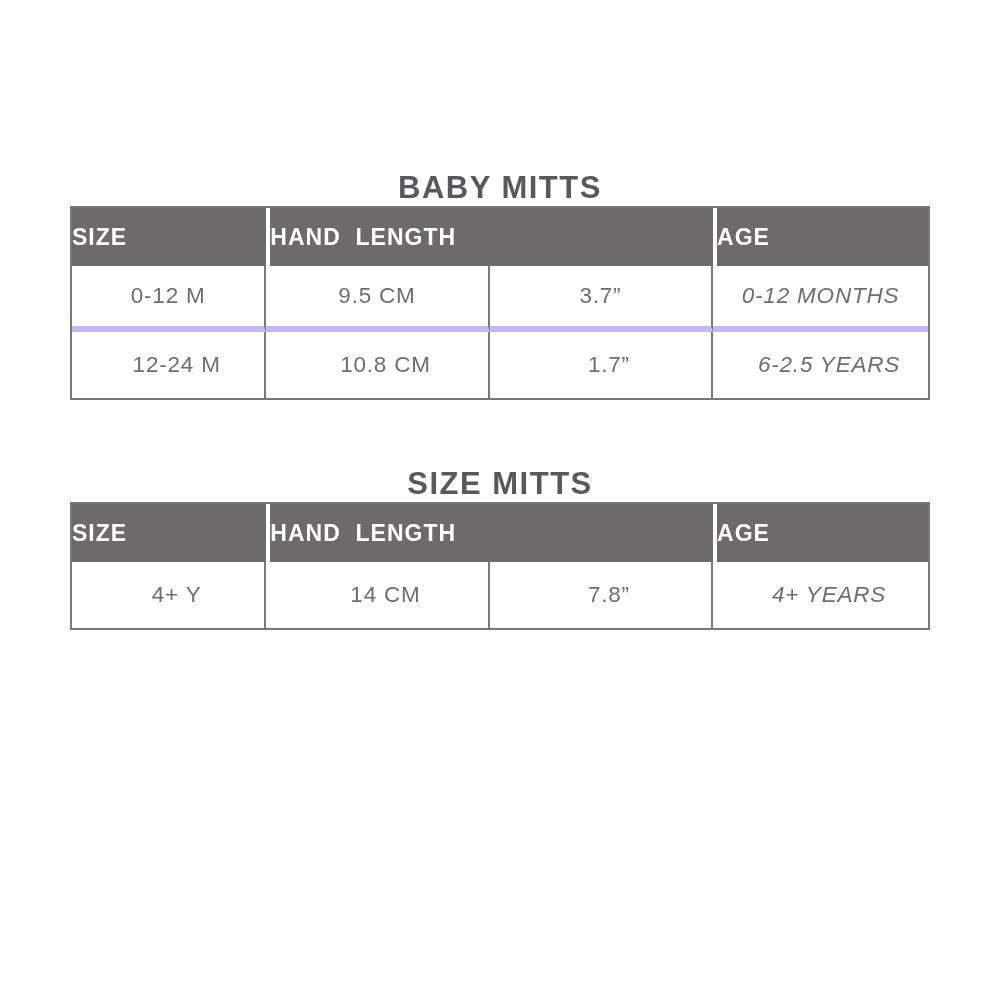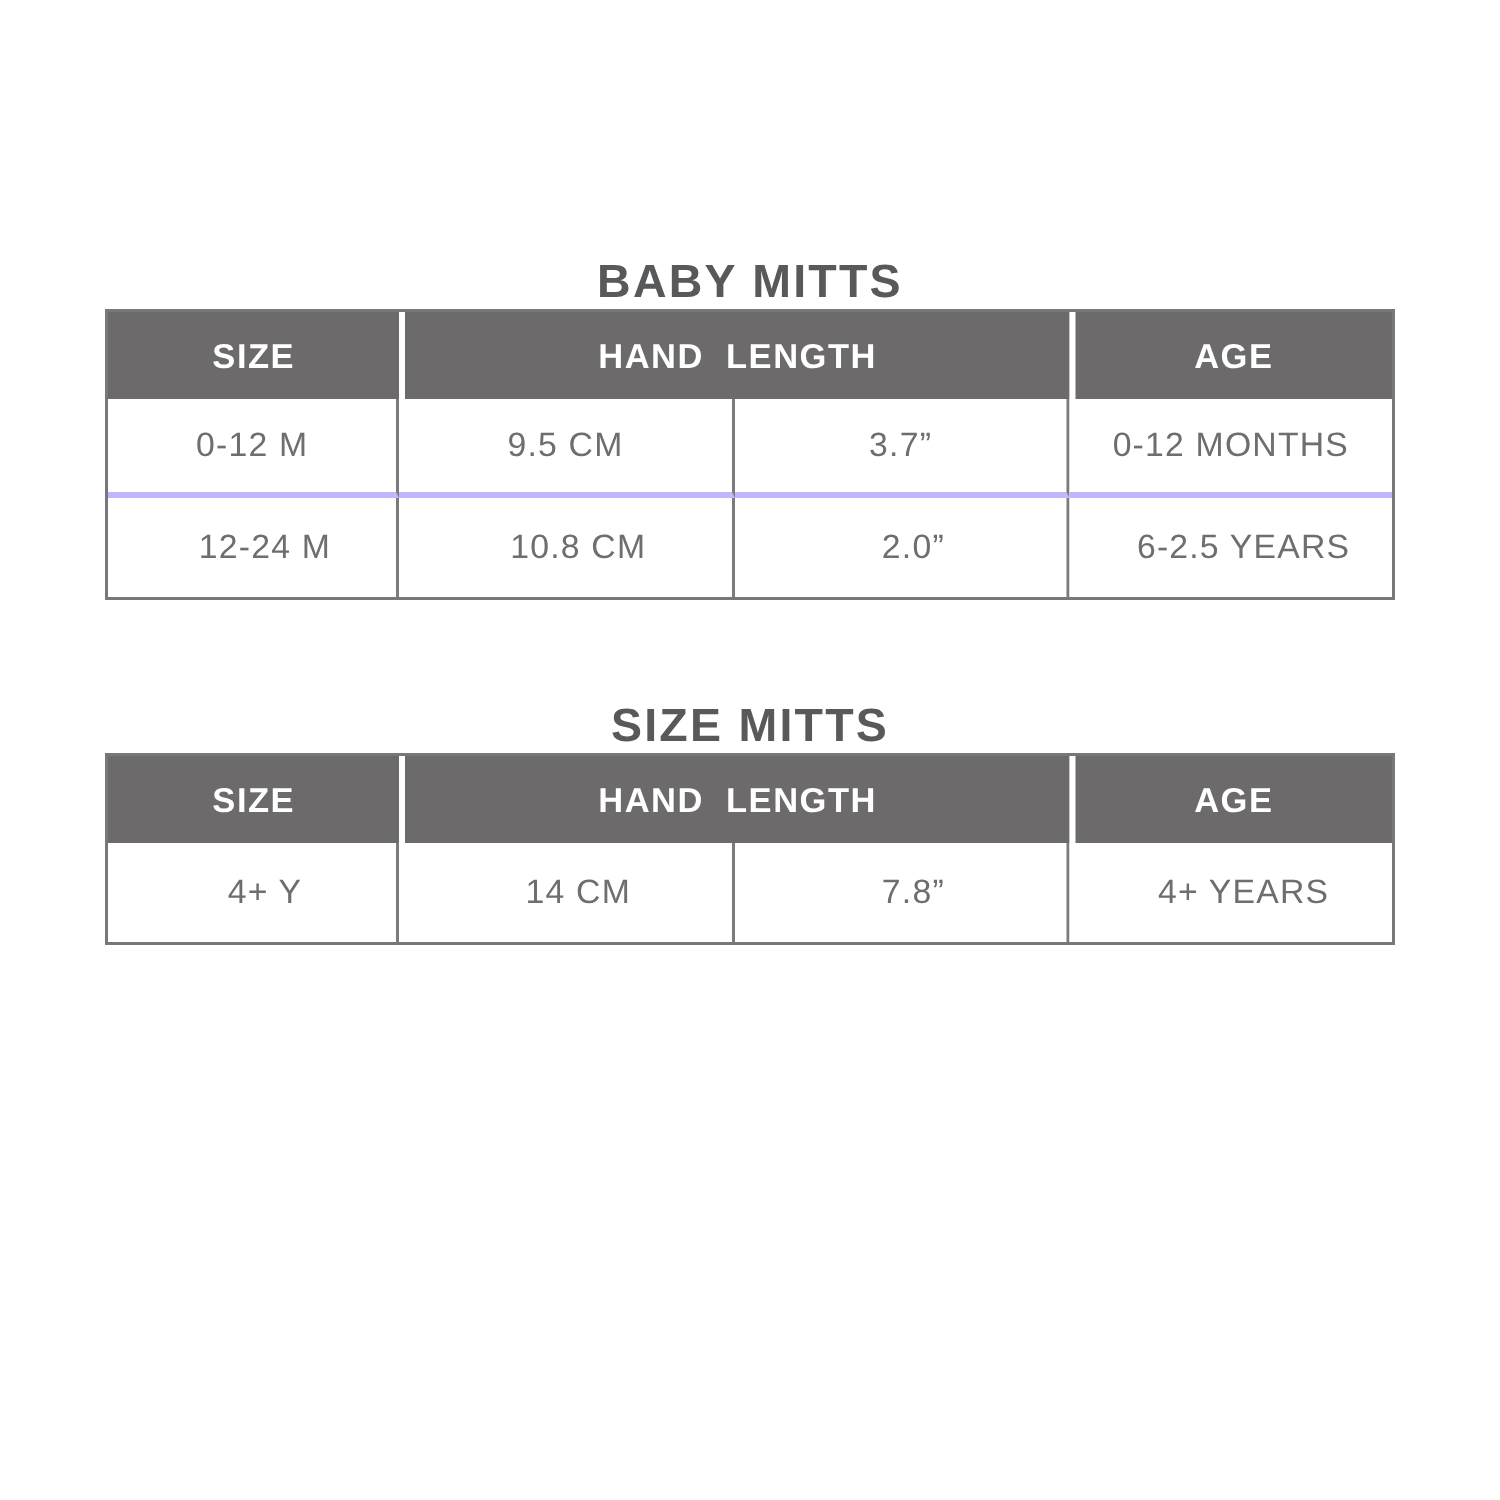--- a/index.html
+++ b/index.html
@@ -36,40 +36,40 @@
   col.c2 { width: 26.1%; }
   col.c3 { width: 26.1%; }
   col.c4 { width: 25.1%; }
   th {
     height: 58px;
     background: #6d6a6b;
     color: #ffffff;
     font-size: 23px;
     font-weight: 600;
     letter-spacing: 1px;
-    text-align: center;
+    text-align: left;
     vertical-align: middle;
     white-space: pre-wrap;
     border-left: 4px solid #ffffff;
   }
   th:first-child { border-left: none; }
   td {
     height: 66px;
     background: #ffffff;
     color: #6d6e70;
     font-size: 22.5px;
     font-weight: 400;
     letter-spacing: 0.8px;
     text-align: center;
     vertical-align: middle;
     white-space: pre-wrap;
     border-right: 2px solid #7b7b7d;
-    border-bottom: 4px solid #c4b5fd;
+    border-bottom: 6px solid #c4b5fd;
   }
-  td:last-child { border-right: none; }
+  td:last-child { border-right: none; font-style: italic; }
   tr:last-child td { border-bottom: none; padding-left: 17px; }
 </style>
 </head>
 <body>
 
 <div class="sheet">
 
   <div class="section-title title-baby">BABY MITTS</div>
 
   <table class="size-table table-baby">
@@ -89,21 +89,21 @@
     <tbody>
       <tr>
         <td>0-12 M</td>
         <td>9.5 CM</td>
         <td>3.7”</td>
         <td>0-12 MONTHS</td>
       </tr>
       <tr>
         <td>12-24 M</td>
         <td>10.8 CM</td>
-        <td>2.0”</td>
+        <td>1.7”</td>
         <td>6-2.5 YEARS</td>
       </tr>
     </tbody>
   </table>
 
   <div class="section-title title-kids">SIZE MITTS</div>
 
   <table class="size-table table-kids">
     <colgroup>
         <col class="c1">

